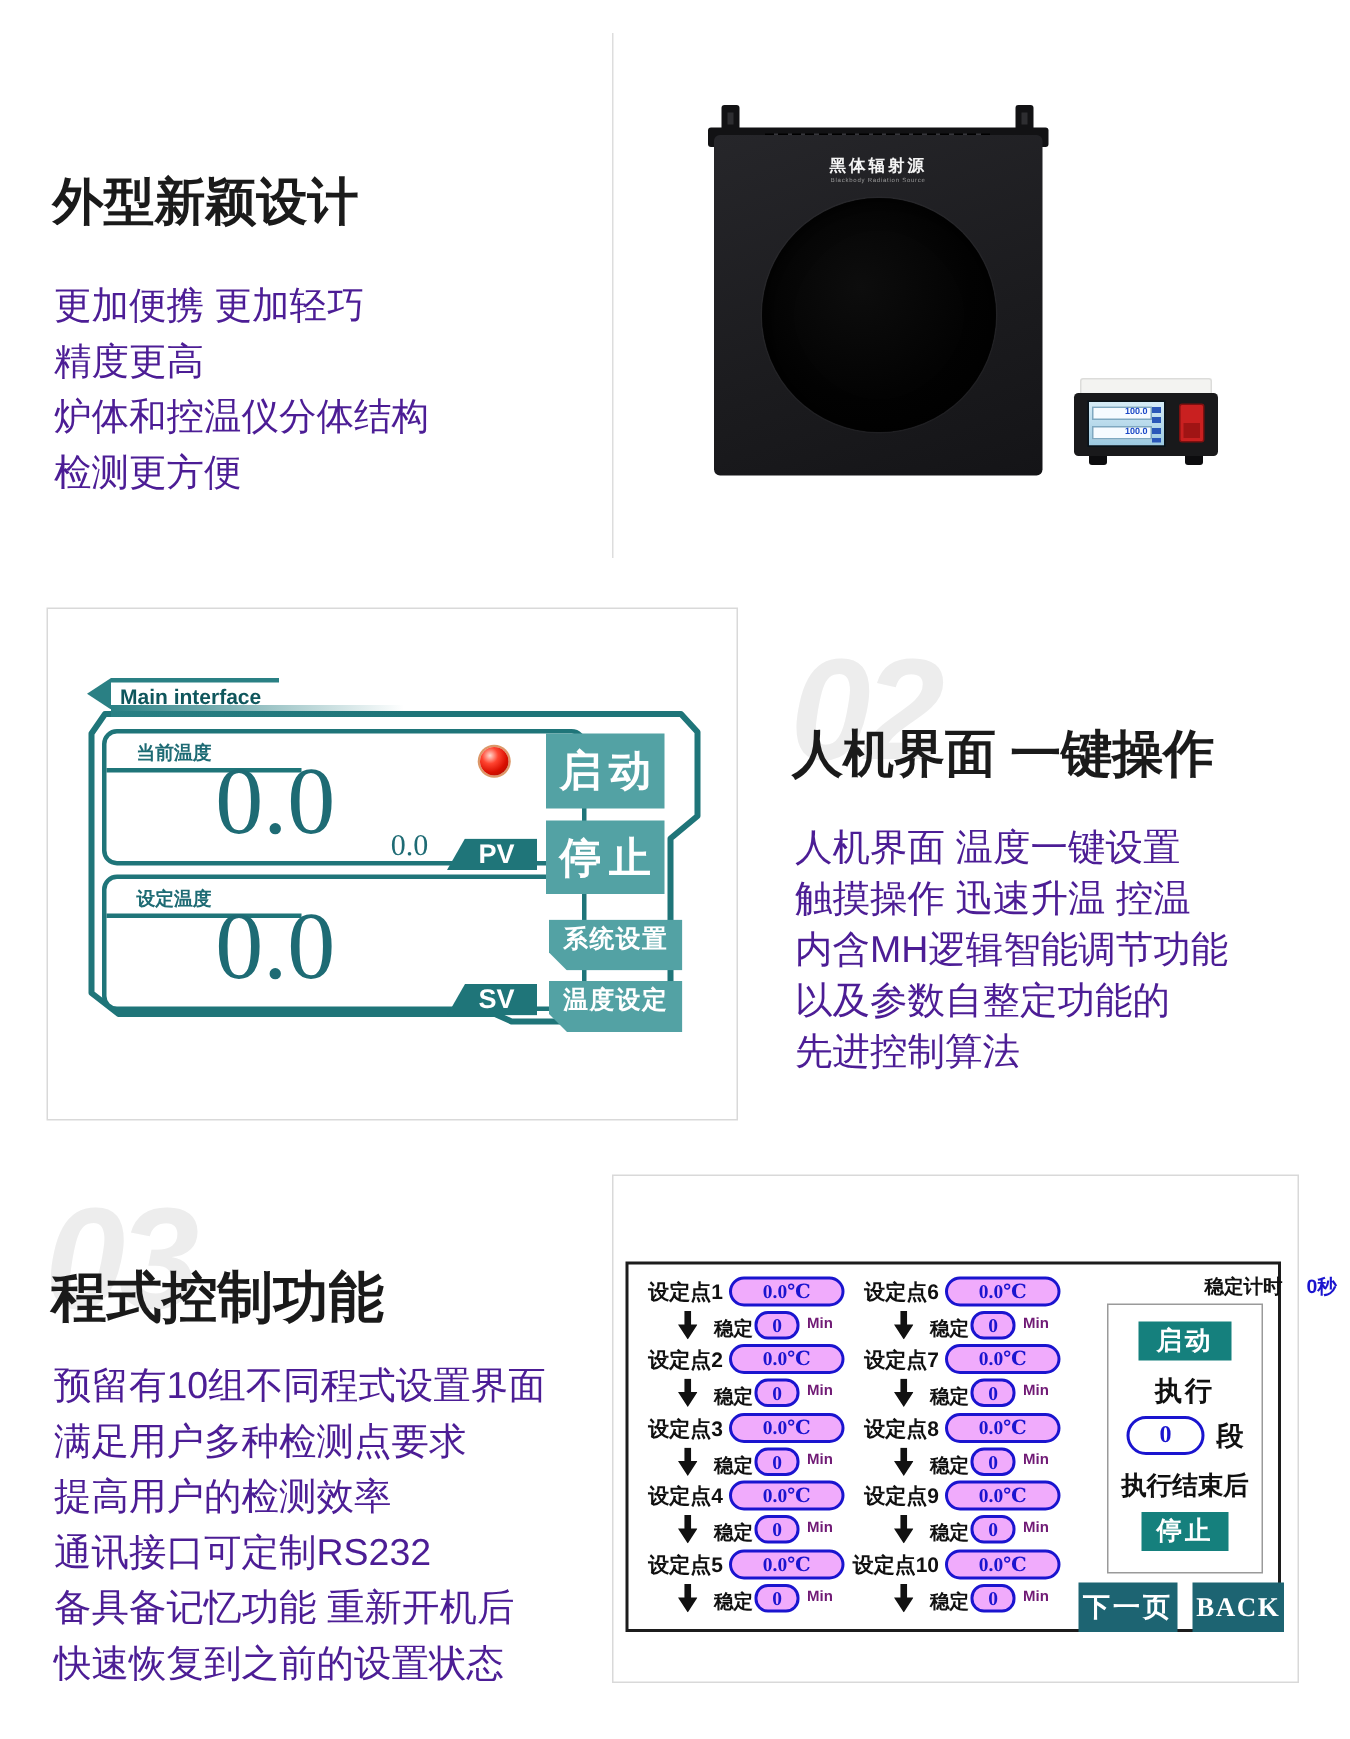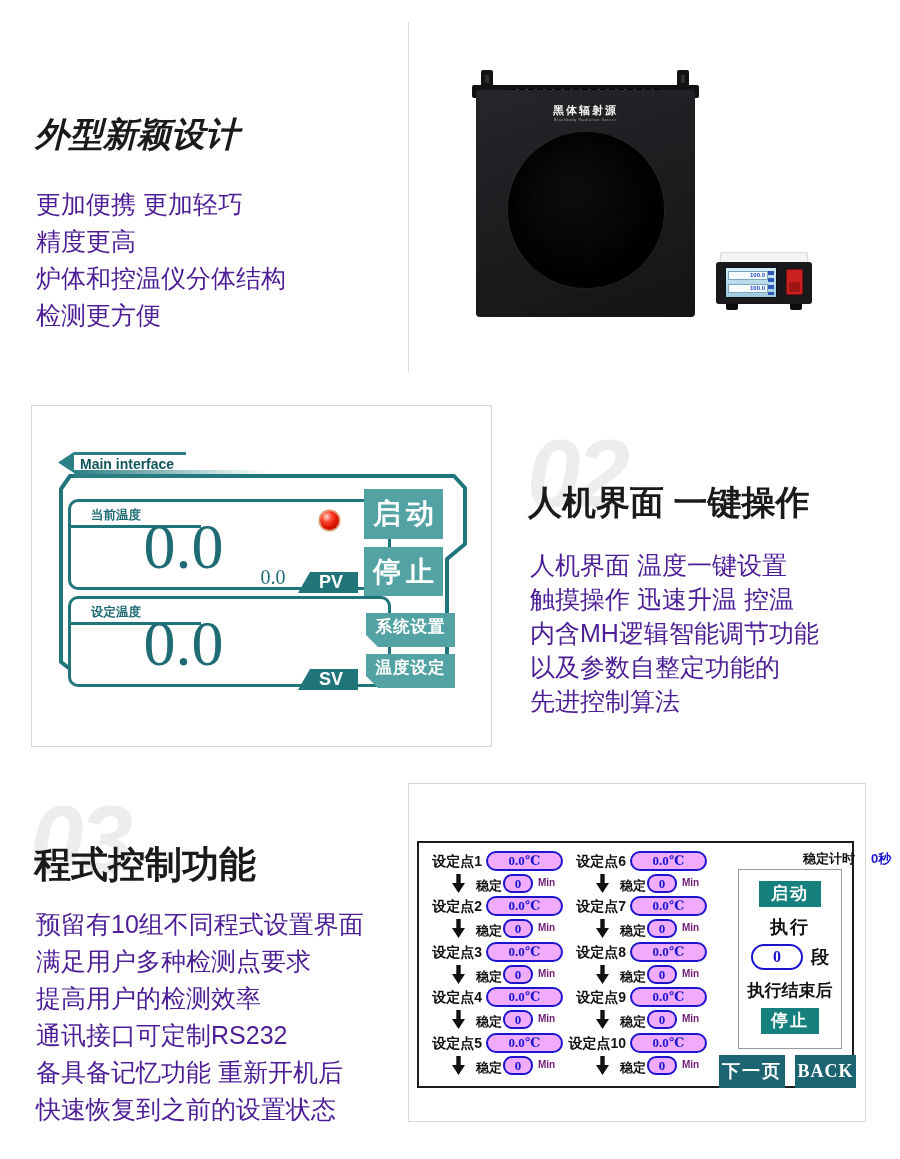--- a/index.html
+++ b/index.html
@@ -58,21 +58,21 @@
   
   .mi-tag{position:absolute;left:58px;top:452px;width:240px;height:26px;z-index:3;}
   .tag-head{position:absolute;left:0;top:0;width:16px;height:21px;background:var(--accent);
             clip-path:polygon(100% 0,100% 100%,0 50%);}
   .tag-body{position:absolute;left:16px;top:0;height:21px;padding:0 12px 0 6px;background:#fff;
             border-top:3px solid var(--accent);font-size:14px;line-height:18px;font-weight:bold;color:#0f565c;}
   .tag-grad{position:absolute;left:16px;top:18px;width:222px;height:8px;
             background:linear-gradient(90deg,var(--accent) 0%,rgba(255,255,255,0) 88%);}
   .mi-panel-svg{position:absolute;left:58px;top:474px;z-index:1;}
   .mi-box{position:absolute;width:323px;height:91px;border:3px solid var(--teal-border);
-          border-radius:10px;background:#fff;z-index:2;margin-top:13px;}
+          border-radius:10px;background:#fff;z-index:2;}
   .mi-box .lbl{position:absolute;left:20px;top:5px;font-size:12.5px;font-weight:bold;color:var(--teal-text);}
   .mi-box .lbl-line{position:absolute;left:0;top:23px;width:130px;height:3px;background:var(--teal-border);}
   .mi-box .bigval{position:absolute;left:30px;top:10px;width:165px;text-align:center;
                   font-family:"Liberation Serif","DejaVu Serif",serif;font-size:64px;line-height:70px;color:var(--teal-text);}
   .mi-box .smallval{position:absolute;left:182px;top:64px;width:40px;text-align:center;
                     font-family:"Liberation Serif","DejaVu Serif",serif;font-size:20px;color:var(--teal-text);}
   .mi-badge{position:absolute;left:227px;top:70px;width:60px;height:21px;background:var(--teal-border);
             color:#fff;font-weight:bold;font-size:18px;line-height:21px;text-align:center;
             clip-path:polygon(12px 0,100% 0,100% 100%,0 100%);padding-left:6px;}
   .mi-dot{position:absolute;left:249px;top:9px;width:19px;height:19px;border-radius:50%;
@@ -116,21 +116,21 @@
   .pb-bottom{position:absolute;top:212px;height:33px;background:var(--prog-dark);color:#fff;
              font-weight:bold;text-align:center;line-height:33px;}
   .pb-next{left:300px;width:66px;font-size:18px;letter-spacing:2px;}
   .pb-back{left:376px;width:61px;font-size:18px;font-family:"Liberation Serif","DejaVu Serif",serif;letter-spacing:1px;}
 </style>
 </head>
 <body>
 
 <div id="canvas">
 
-  <div class="sec-title" style="left:35px;top:112px;font-style:italic;">外型新颖设计</div>
+  <div class="sec-title" style="left:35px;top:112px;">外型新颖设计</div>
   <div class="sec-lines" style="left:36px;top:186px;">
     <div>更加便携 更加轻巧</div>
     <div>精度更高</div>
     <div>炉体和控温仪分体结构</div>
     <div>检测更方便</div>
   </div>
   <div class="vdivider"></div>
 
   <div class="product">
     <div class="bracket" style="left:9px;">

